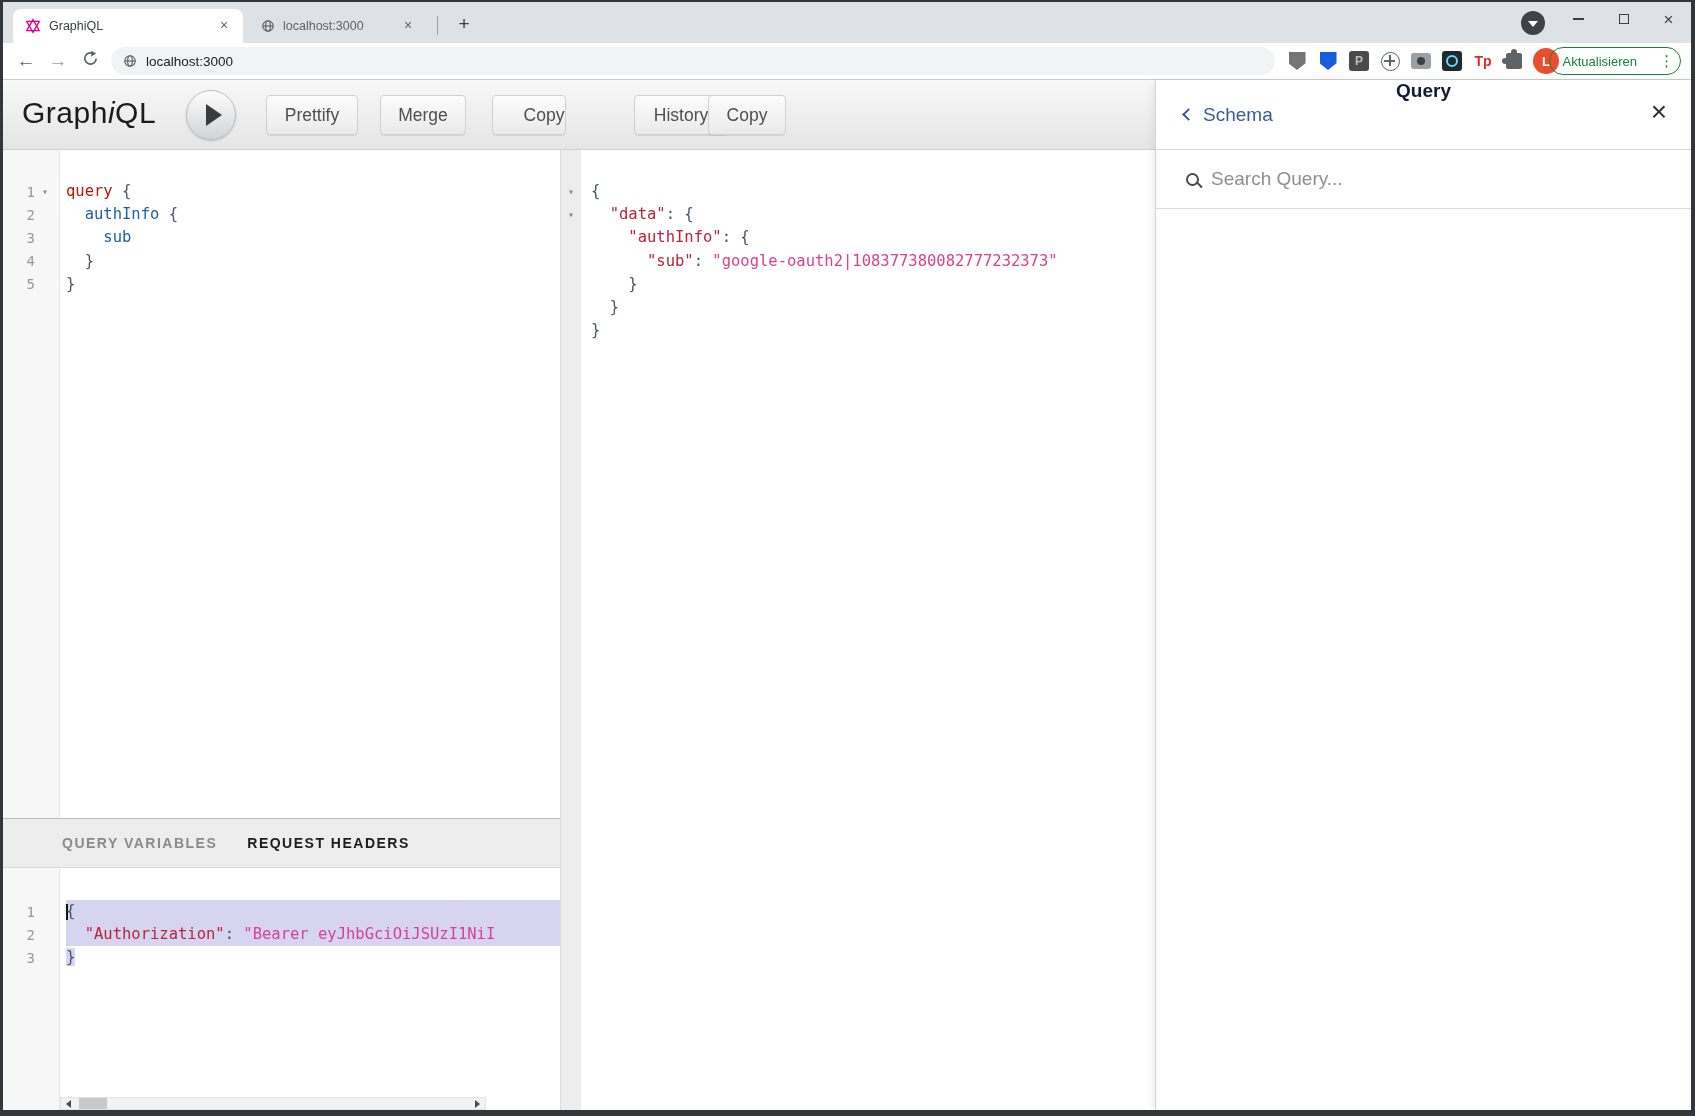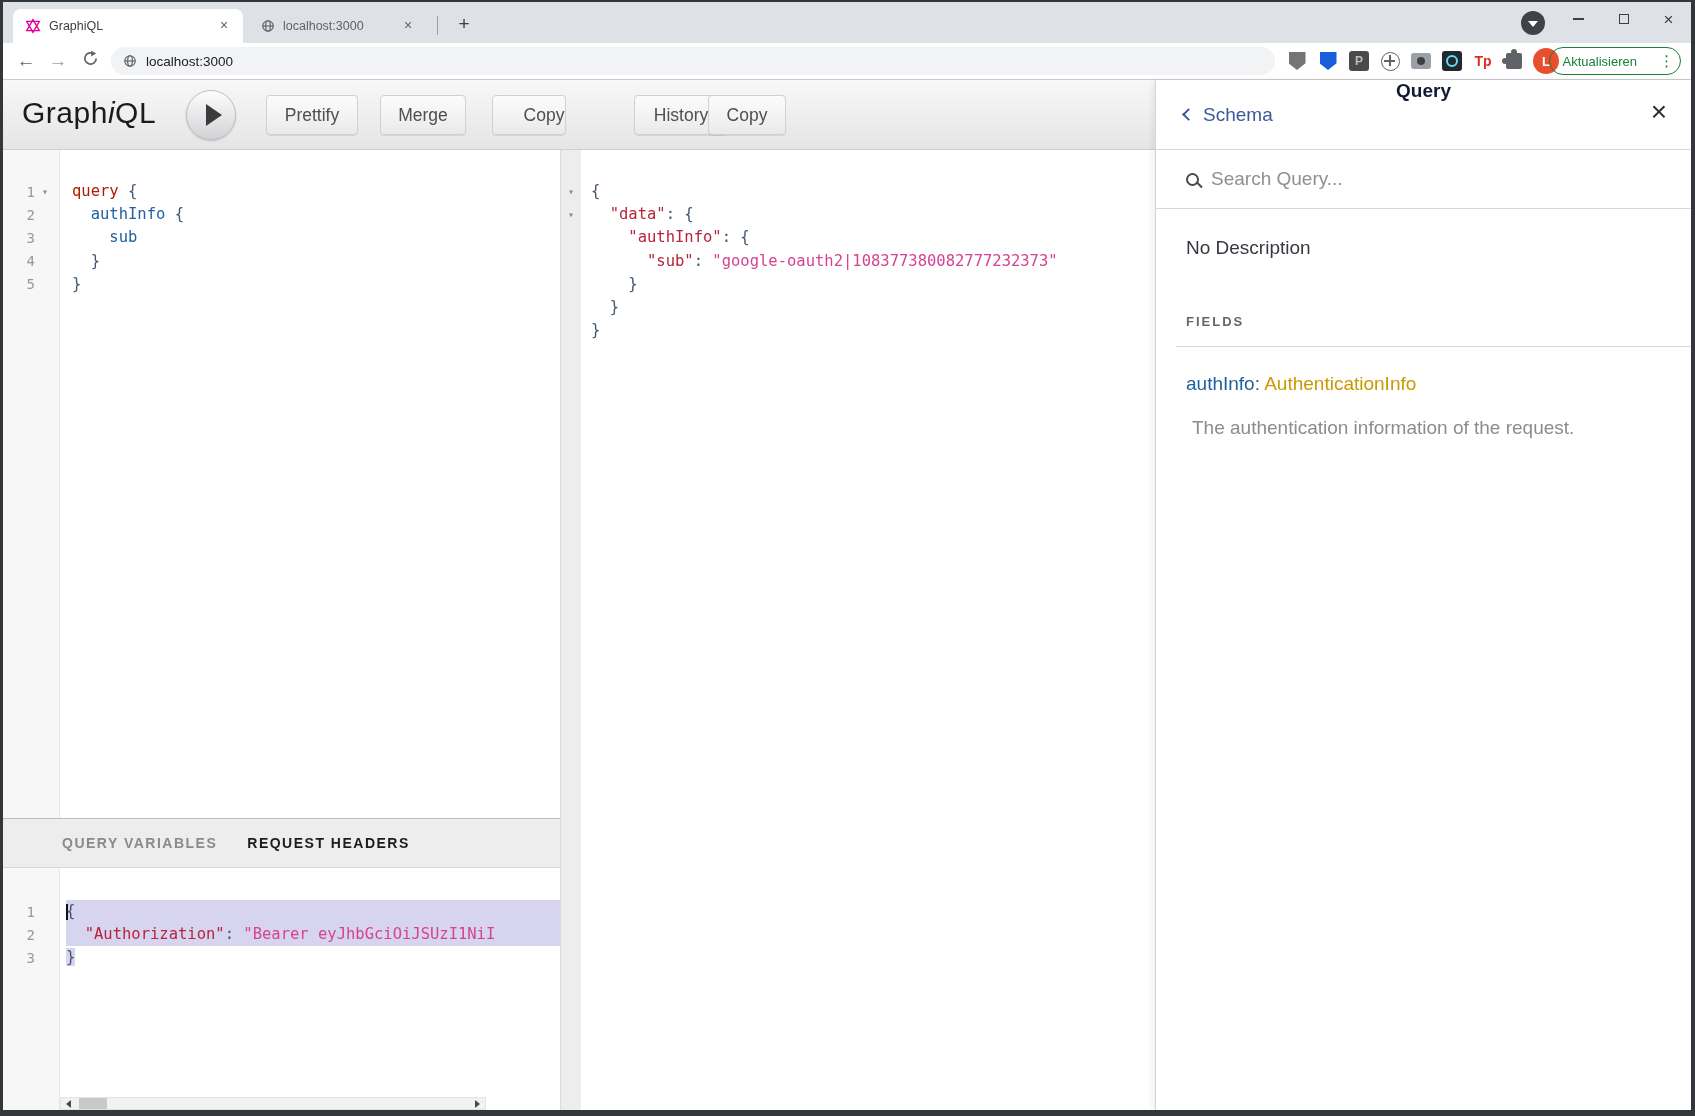--- a/index.html
+++ b/index.html
@@ -67,21 +67,21 @@
   .tok.kw { color:#B11A04; }
   .tok.prop { color:#1F61A0; }
   .tok.key { color:#B8233D; }
   .tok.str { color:#D64292; }
   .sel-full { background:#d7d4f0; }
   .sel-tok { background:#d7d4f0; }
   .caret { display:inline-block; width:1.5px; height:16px; background:#111; vertical-align:middle; margin-right:-1.5px; }
 
   .query-pane { left:0; top:148px; width:557px; height:668px; }
   .query-pane .cm-gutter { width:57px; background:#f7f7f7; border-right:1px solid #e8e8e8; padding-top:30px; }
-  .query-pane .cm-lines { left:58px; padding:30px 0 0 11px; }
+  .query-pane .cm-lines { left:58px; padding:30px 0 0 5px; }
 
   .vdivider { position:absolute; left:557px; top:148px; bottom:0; width:1px; background:#dcdcdc; }
 
   .result-pane { left:558px; top:148px; width:594px; height:960px; }
   .result-pane .cm-gutter { width:20px; background:#ededed; padding-top:30px; }
   .result-pane .cm-lines { left:20px; padding:30px 0 0 10px; }
   .result-pane .fold { width:20px; }
 
   .vtabs { position:absolute; left:0; top:816px; width:557px; height:50px; background:#ededed; border-top:1px solid #bcbcbc; border-bottom:1px solid #d8d8d8; display:flex; align-items:center; padding-left:59px; gap:30px; }
   .vtab { font-size:14px; font-weight:bold; letter-spacing:1.5px; }
@@ -335,25 +335,15 @@
         <span class="chev"></span>
         <span>Schema</span>
       </div>
       <div class="docs-title">Query</div>
       <div class="docs-close">×</div>
     </div>
     <div class="docs-search">
       <span class="mag"></span>
       <input type="text" placeholder="Search Query..." style="">
     </div>
-    <div class="docs-body">
-      <div class="no-desc">No Description</div>
-      <div class="fields-label">FIELDS</div>
-      <div class="fields-divider"></div>
-      <div class="field-row">
-        <span class="field-name">authInfo</span><span class="field-colon">:</span>
-        <span class="field-type">AuthenticationInfo</span>
-      </div>
-      <div class="field-desc">The authentication information of the request.</div>
-    </div>
   </div>
 
 </div>
 
 </body></html>

